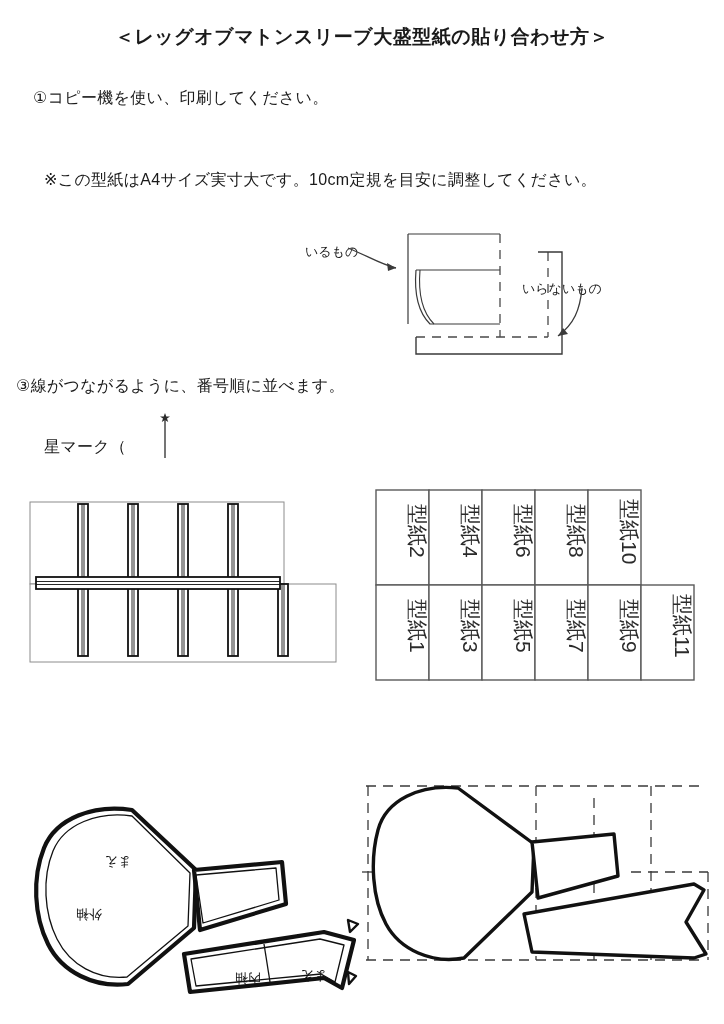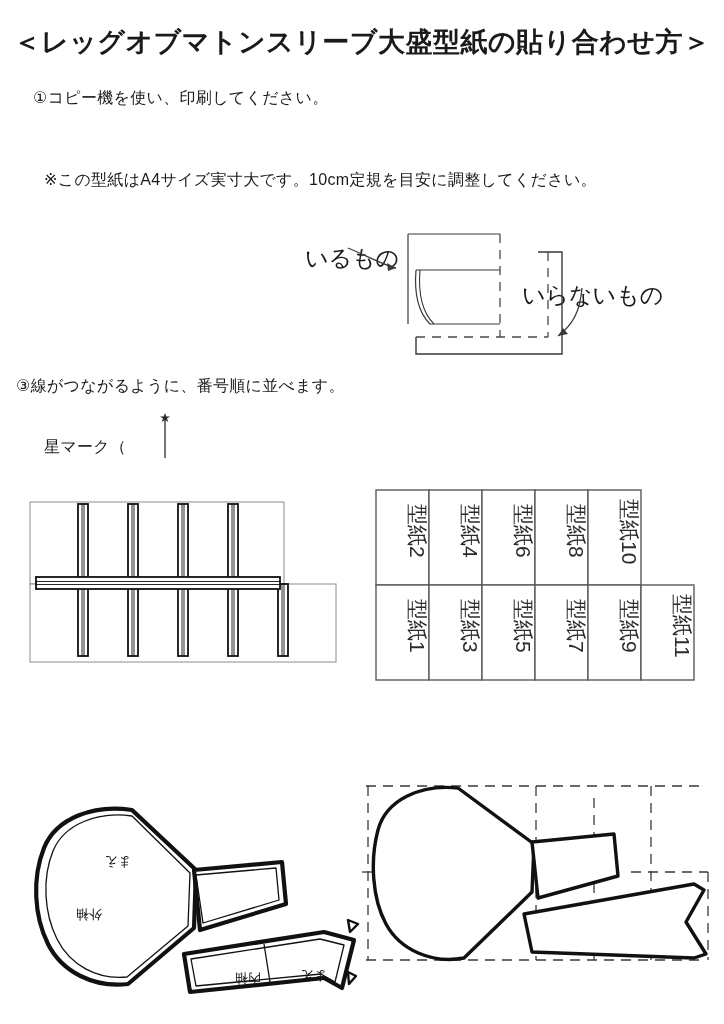--- a/index.html
+++ b/index.html
@@ -20,21 +20,21 @@
     inset: 0;
   }
 
   
   .title {
     position: absolute;
     left: 0;
     top: 24px;
     width: 724px;
     text-align: center;
-    font-size: 27px;
+    font-size: 19px;
     font-weight: bold;
     letter-spacing: 0.5px;
     white-space: nowrap;
   }
 
   
   .step {
     position: absolute;
     font-size: 16px;
     letter-spacing: 0.3px;
@@ -53,21 +53,21 @@
     position: absolute;
     left: 158px;
     top: 412px;
     width: 14px;
     height: 46px;
   }
 
   
   .dlabel {
     position: absolute;
-    font-size: 23px;
+    font-size: 13px;
     white-space: nowrap;
   }
   .label-iru    { left: 305px; top: 243px; }
   .label-iranai { left: 522px; top: 280px; }
 
   
   .svgbox { position: absolute; }
   #cut-diagram   { left: 330px; top: 232px;  width: 260px; height: 125px; }
   #tape-diagram  { left: 26px;  top: 492px;  width: 330px; height: 190px; }
   #table-diagram { left: 374px; top: 488px;  width: 322px; height: 196px; }

